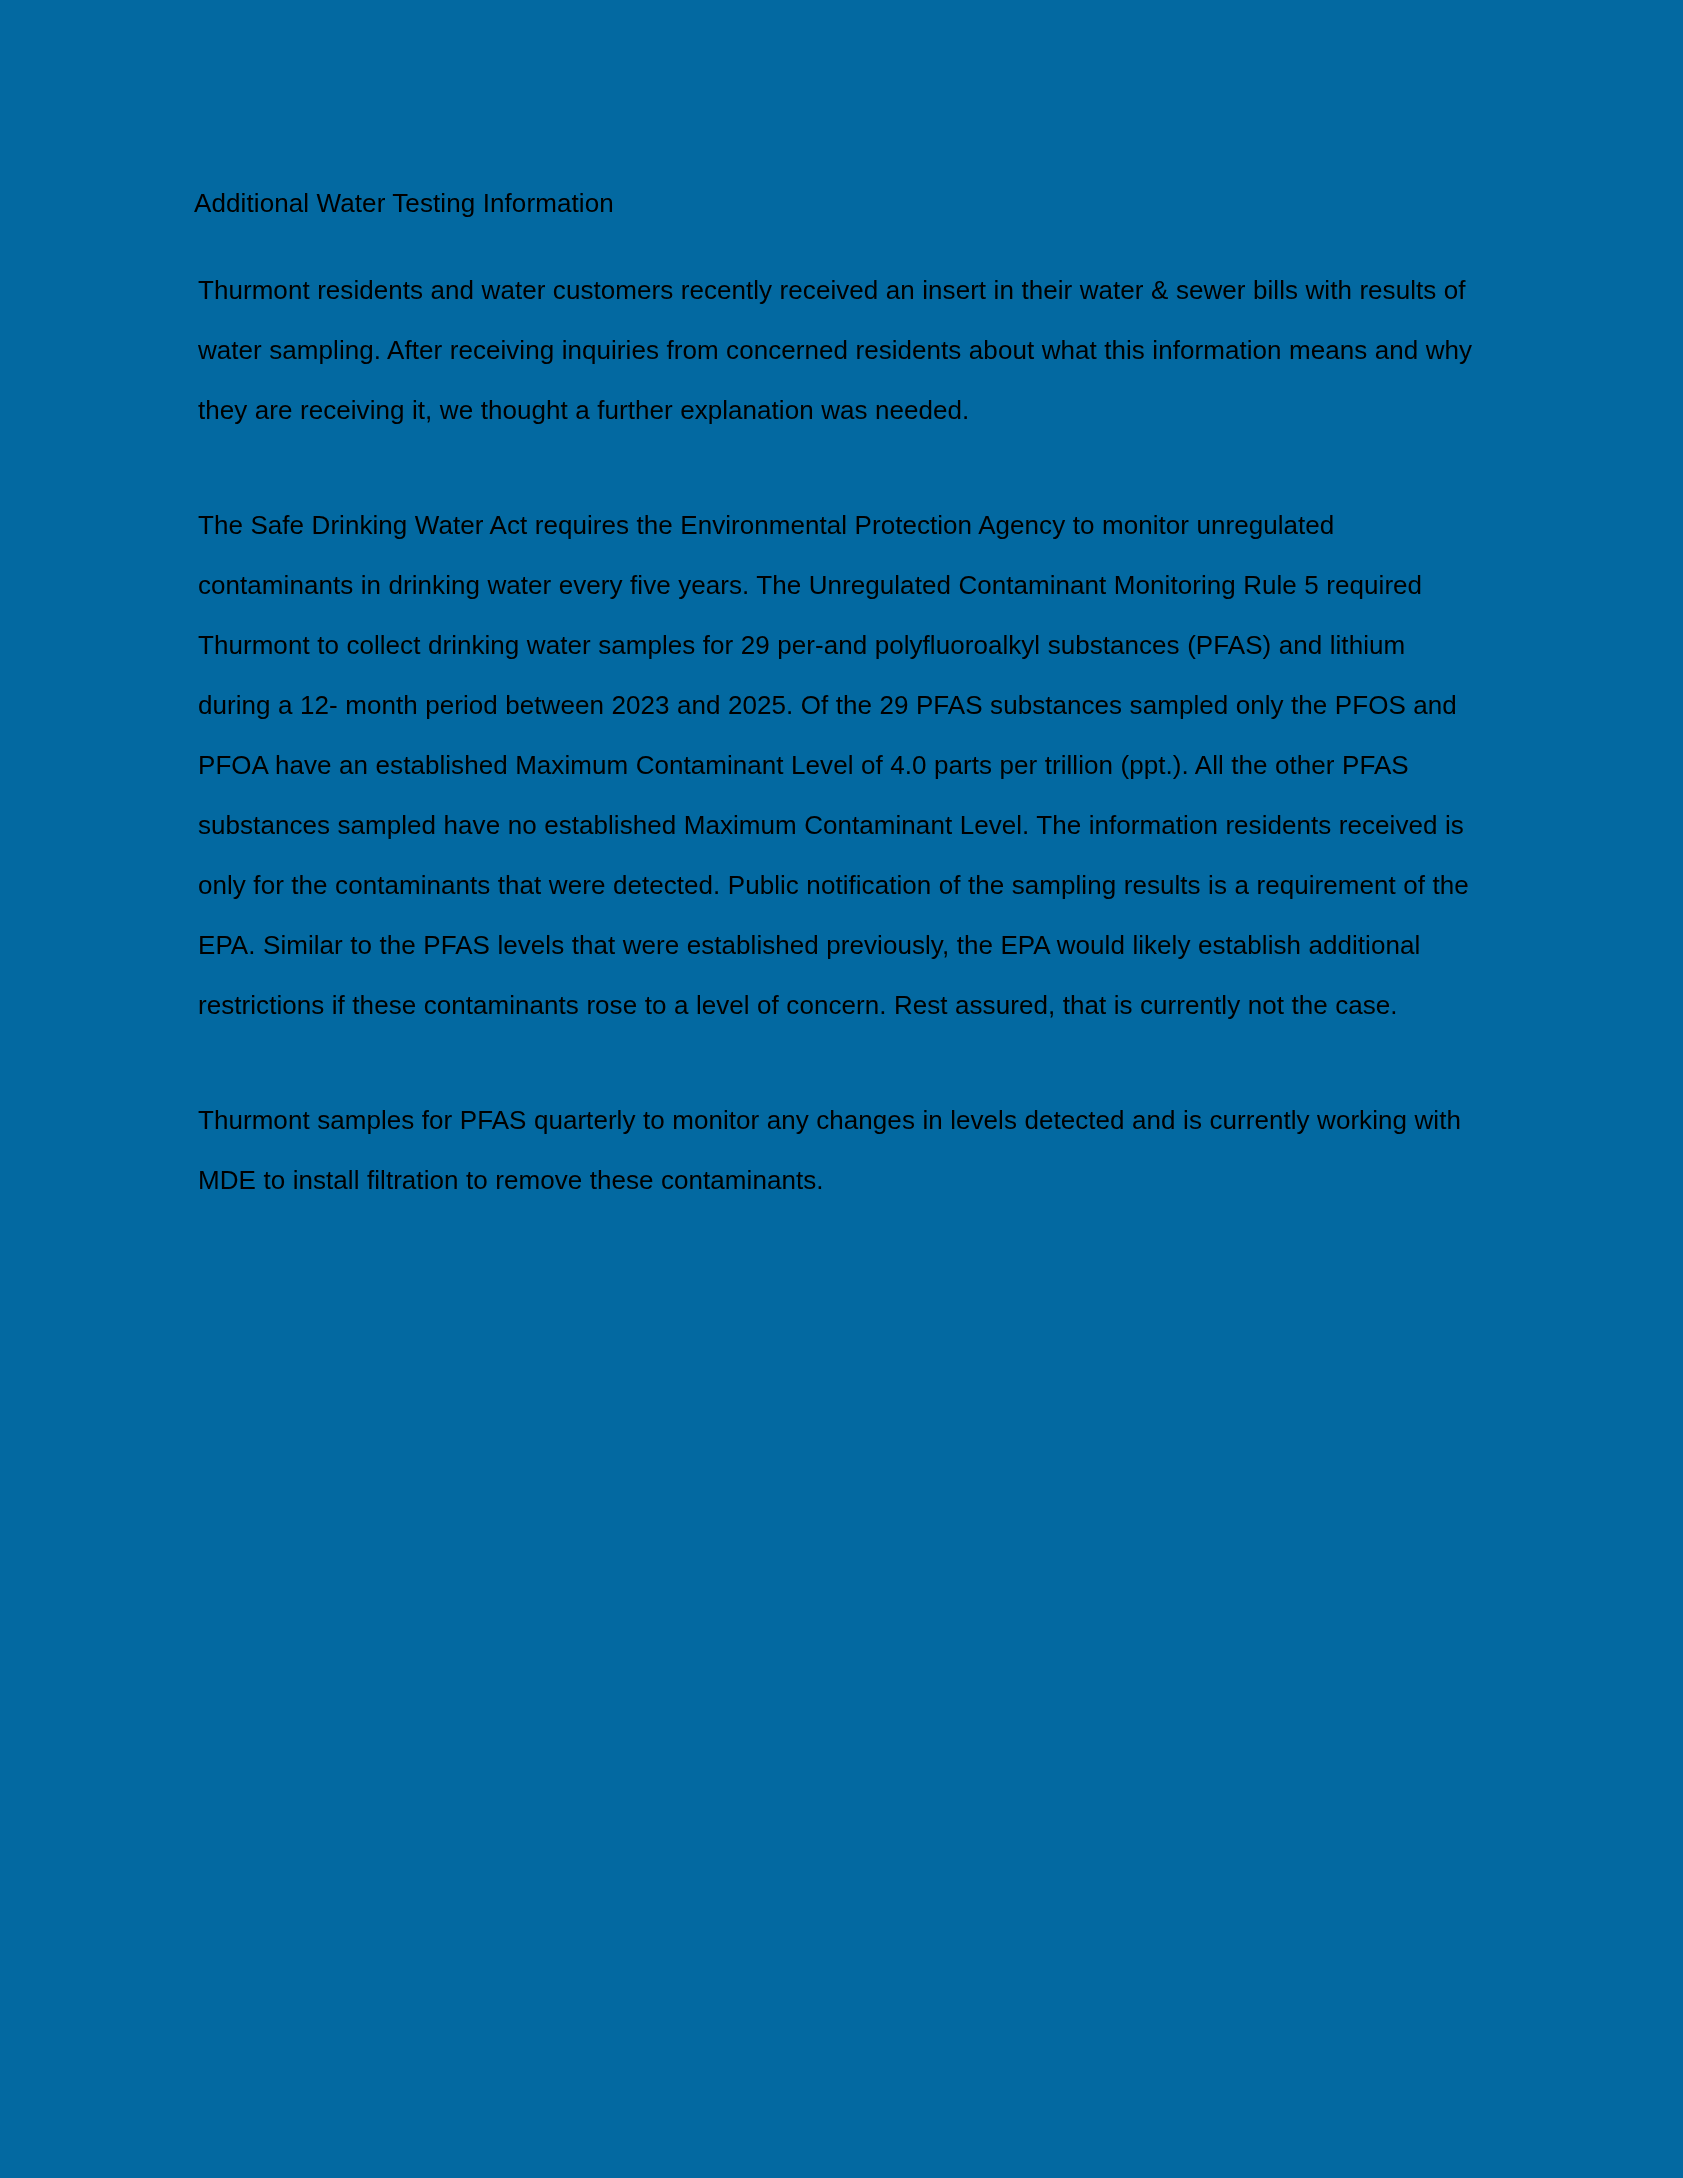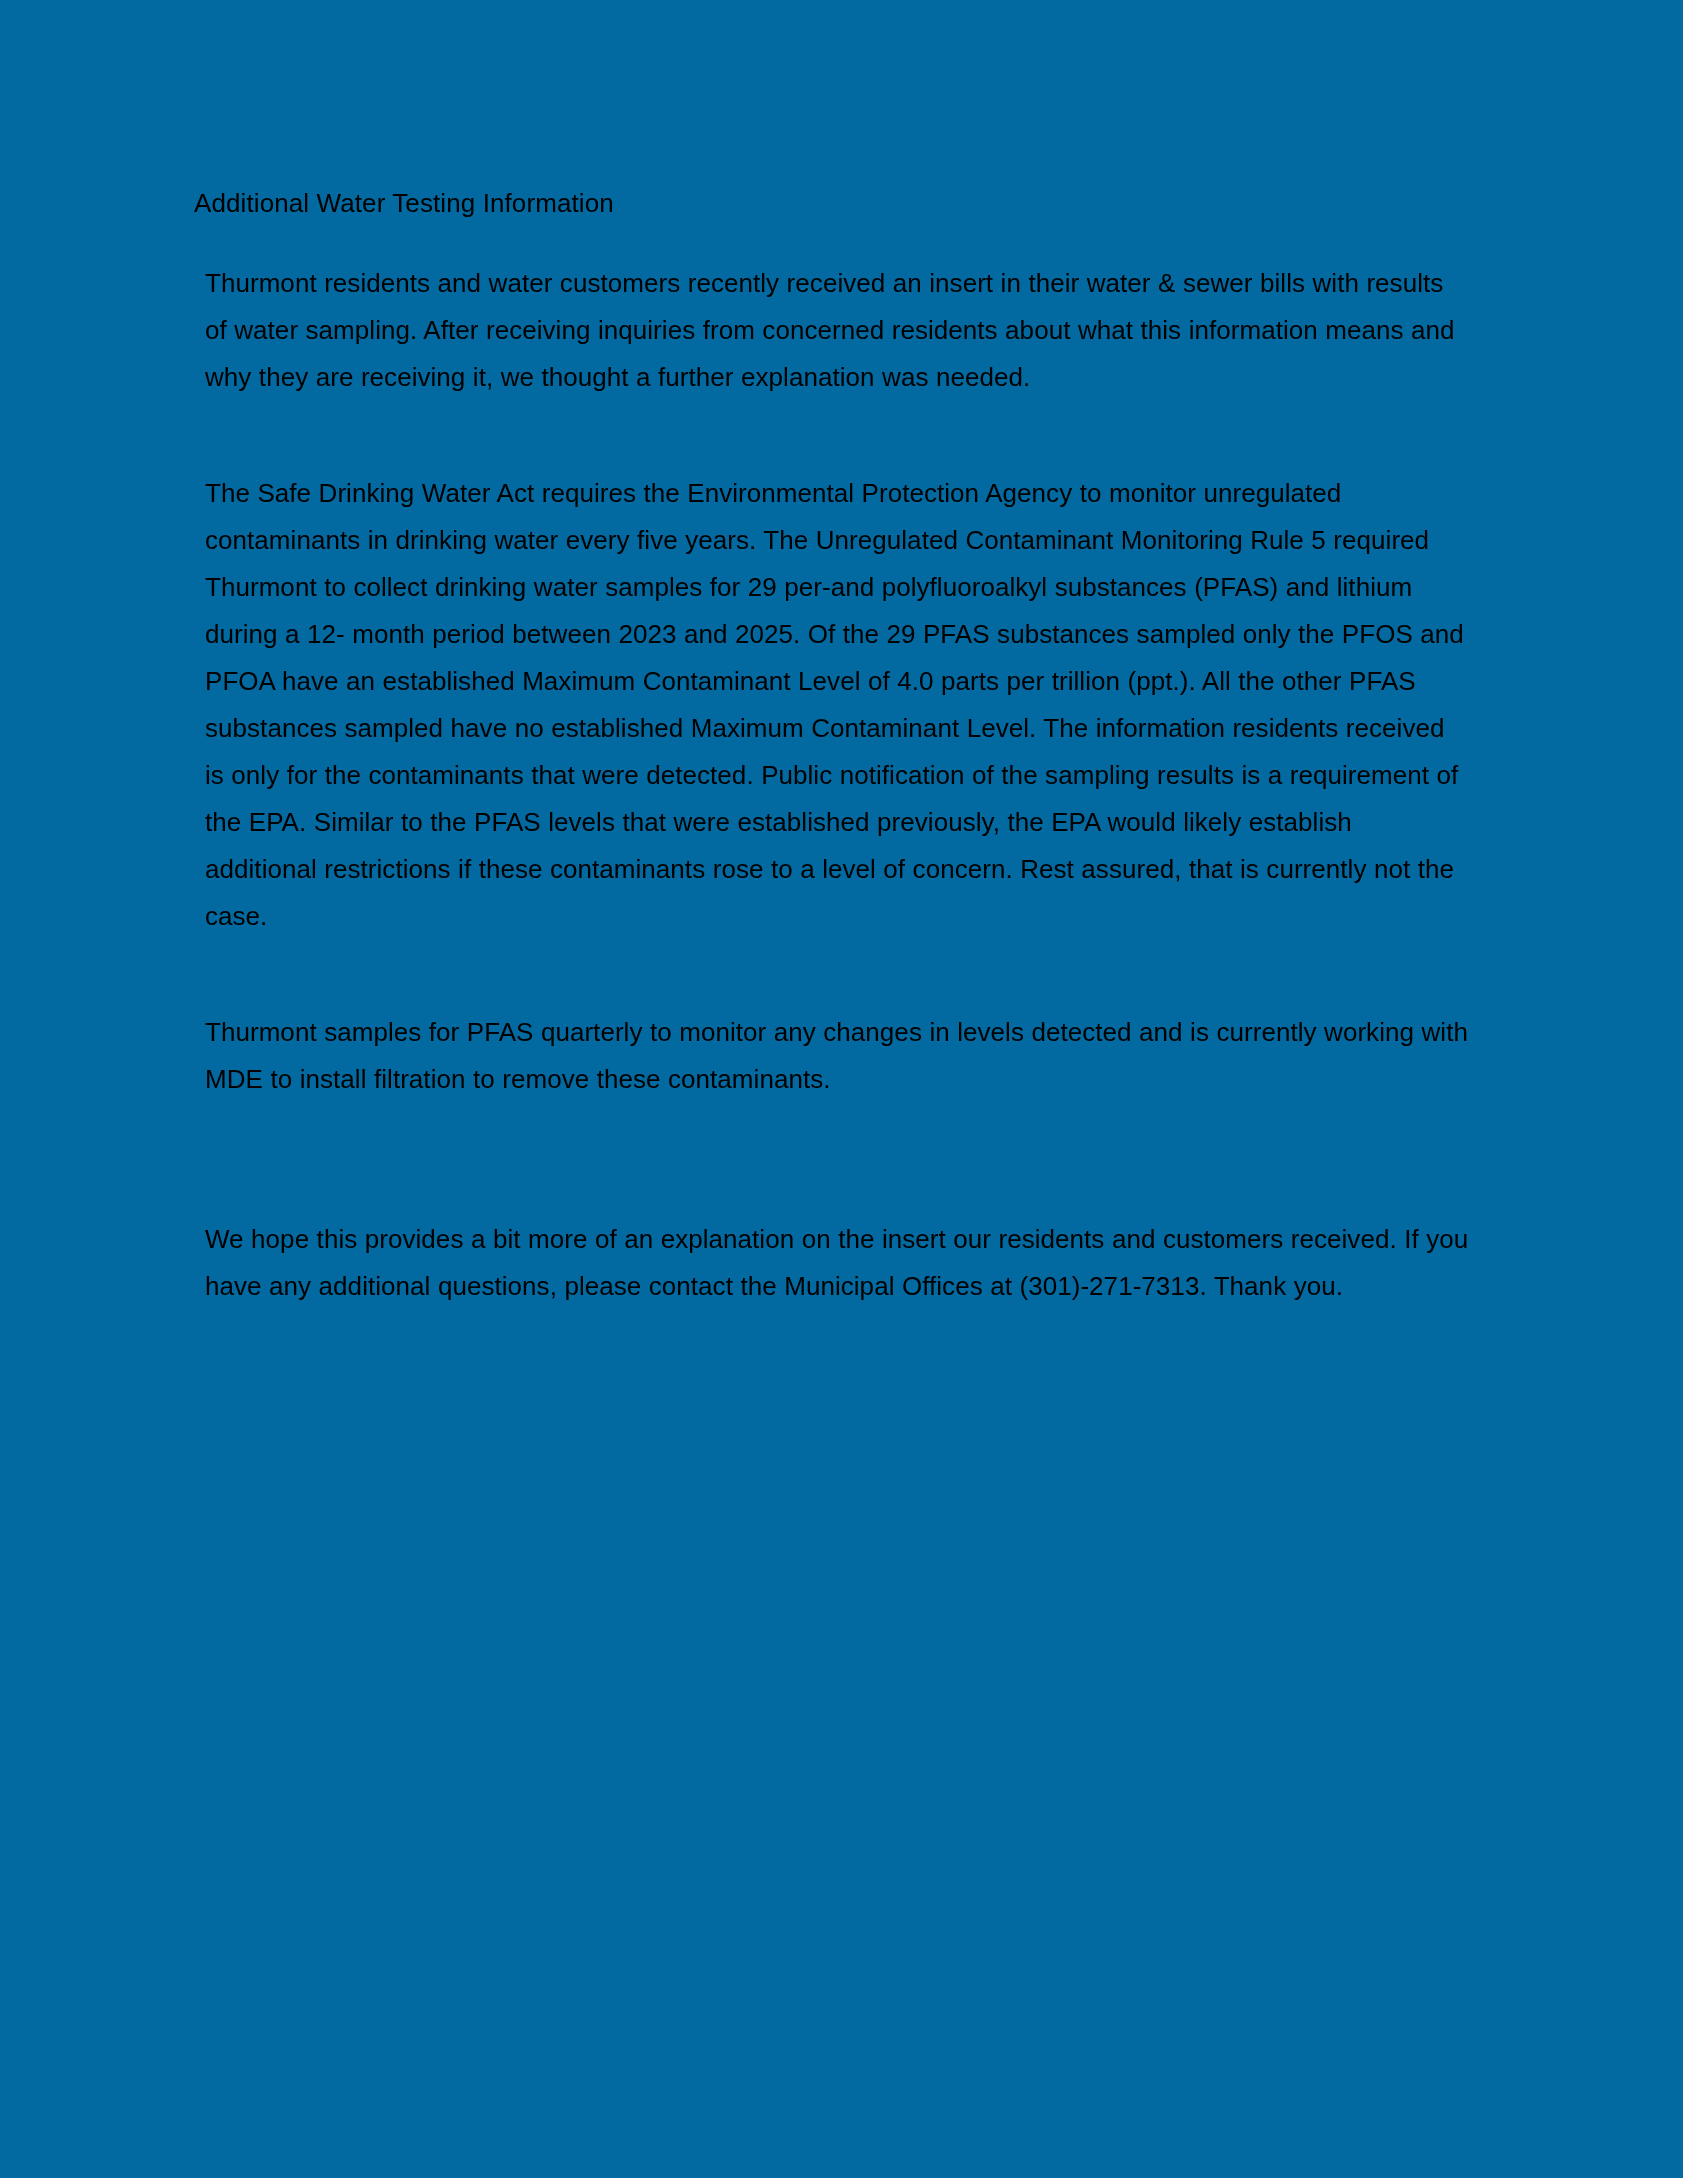--- a/index.html
+++ b/index.html
@@ -31,23 +31,23 @@
   .doc-title {
     font-size: 26px;
     line-height: 1.0;
     letter-spacing: 0.1px;
     margin: 0 0 44px 0;
     font-weight: 400;
     color: #000000;
   }
   p.para {
     font-size: 26px;
-    line-height: 47px;
+    line-height: 60px;
     letter-spacing: 0.05px;
-    margin: 11px;
+    margin: 4px;
     color: #000000;
     text-align: left;
     word-spacing: 0.2px;
   }
   .gap-md { height: 47px; }
   .gap-lg { height: 91px; }
 </style>
 </head>
 <body>
 
@@ -61,17 +61,16 @@
     <div class="gap-md"></div>
 
     <p class="para">The Safe Drinking Water Act requires the Environmental Protection Agency to monitor unregulated contaminants in drinking water every five years. The Unregulated Contaminant Monitoring Rule 5 required Thurmont to collect drinking water samples for 29 per-and polyfluoroalkyl substances (PFAS) and lithium during a 12- month period between 2023 and 2025. Of the 29 PFAS substances sampled only the PFOS and PFOA have an established Maximum Contaminant Level of 4.0 parts per trillion (ppt.). All the other PFAS substances sampled have no established Maximum Contaminant Level. The information residents received is only for the contaminants that were detected. Public notification of the sampling results is a requirement of the EPA.  Similar to the PFAS levels that were established previously, the EPA would likely establish additional restrictions if these contaminants rose to a level of concern.  Rest assured, that is currently not the case.</p>
 
     <div class="gap-md"></div>
 
     <p class="para">Thurmont samples for PFAS quarterly to monitor any changes in levels detected and is currently working with MDE to install filtration to remove these contaminants.</p>
 
     <div class="gap-lg"></div>
 
-    <p class="para">We hope this provides a bit more of an explanation on the insert our residents and customers received.  If you have any additional questions, please contact the Municipal Offices at (301)-271-7313.  Thank you.</p>
 
   </div>
 </div>
 
 
 </body></html>

